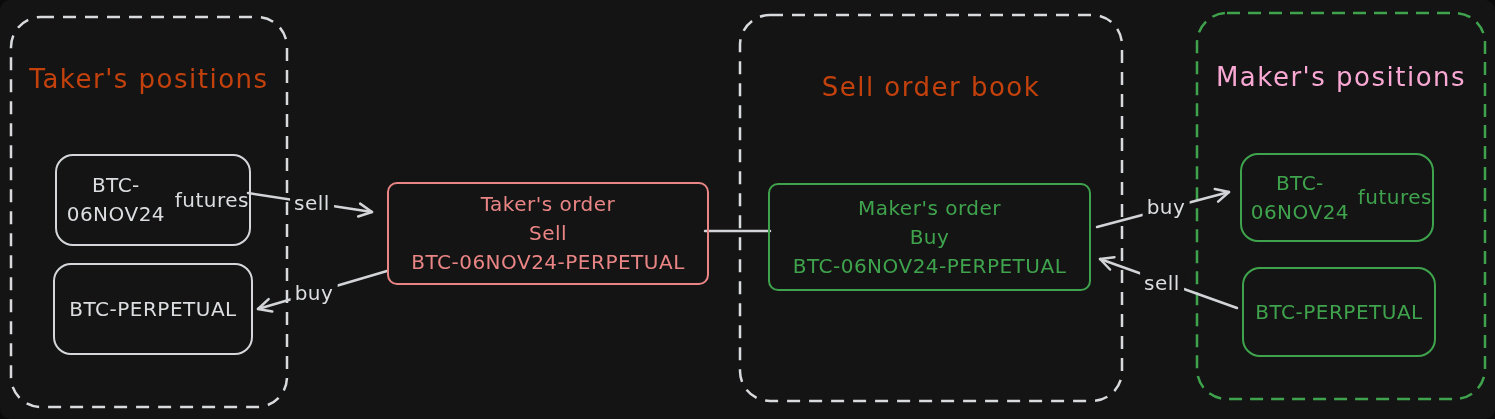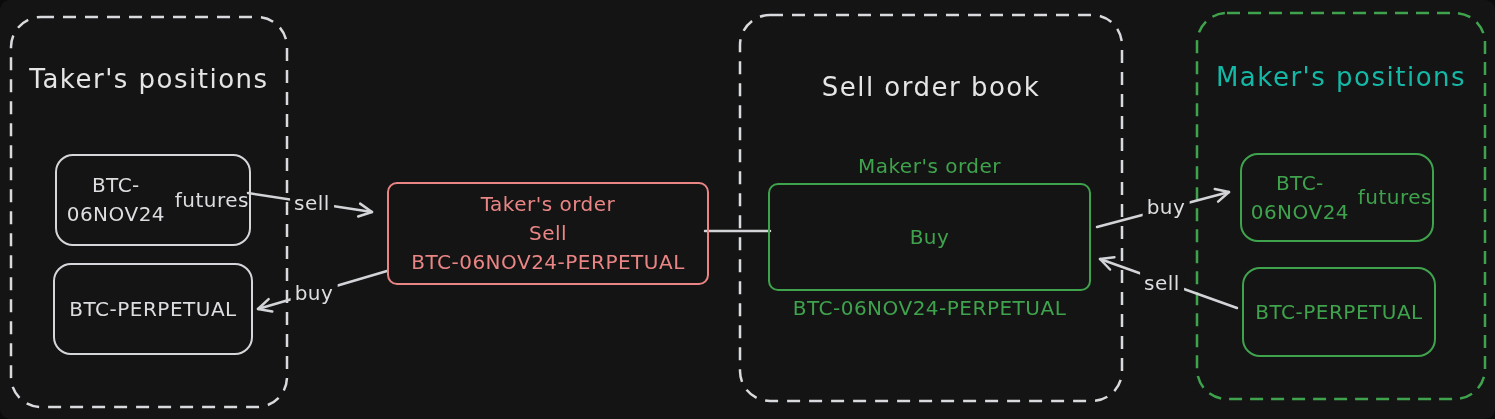--- a/index.html
+++ b/index.html
@@ -4,36 +4,36 @@
 <style>
   html,body{margin:0;padding:0;background:#0b0b0b;}
   .canvas{
     position:relative;width:1495px;height:419px;background:#141414;
     font-family:"DejaVu Sans",sans-serif;overflow:hidden;border-radius:10px;
   }
   .arrow-layer{position:absolute;left:0;top:0;z-index:1;}
   .panel{position:absolute;z-index:2;}
   .panel-title{
     position:absolute;left:0;right:0;margin:0;text-align:center;
-    font-size:26px;font-weight:normal;letter-spacing:1.5px;color:#e5e5e5;
+    font-size:26px;font-weight:normal;letter-spacing:1.5px;color:#c2410c;
   }
-  .panel-title.green{color:#14b8a6;}
+  .panel-title.green{color:#f9a8d4;}
   .pos-box{
     position:absolute;border:2.5px solid #d4d6da;border-radius:18px;
     display:flex;flex-direction:row;justify-content:center;align-items:center;
     font-size:20px;line-height:29px;color:#dcdee1;letter-spacing:0.5px;text-align:center;
   }
   .pos-box.green{border-color:#3fa34d;color:#3fa34d;}
   .order-box{
     position:absolute;border:2.5px solid;border-radius:10px;
     display:flex;flex-direction:column;justify-content:center;align-items:center;
     font-size:20px;line-height:29px;letter-spacing:0.5px;text-align:right;z-index:2;
   }
   .order-box.red{border-color:#ea8585;color:#ea8585;}
-  .order-box.green{border-color:#3fa34d;color:#3fa34d;gap:42px;}
+  .order-box.green{border-color:#3fa34d;color:#3fa34d;}
   .edge-label{
     position:absolute;z-index:3;transform:translate(-50%,-50%);
     color:#dcdee1;font-size:20px;background:#141414;padding:0 4px;letter-spacing:0.5px;
   }
 </style>
 </head>
 <body>
 
 <div class="canvas">
 

